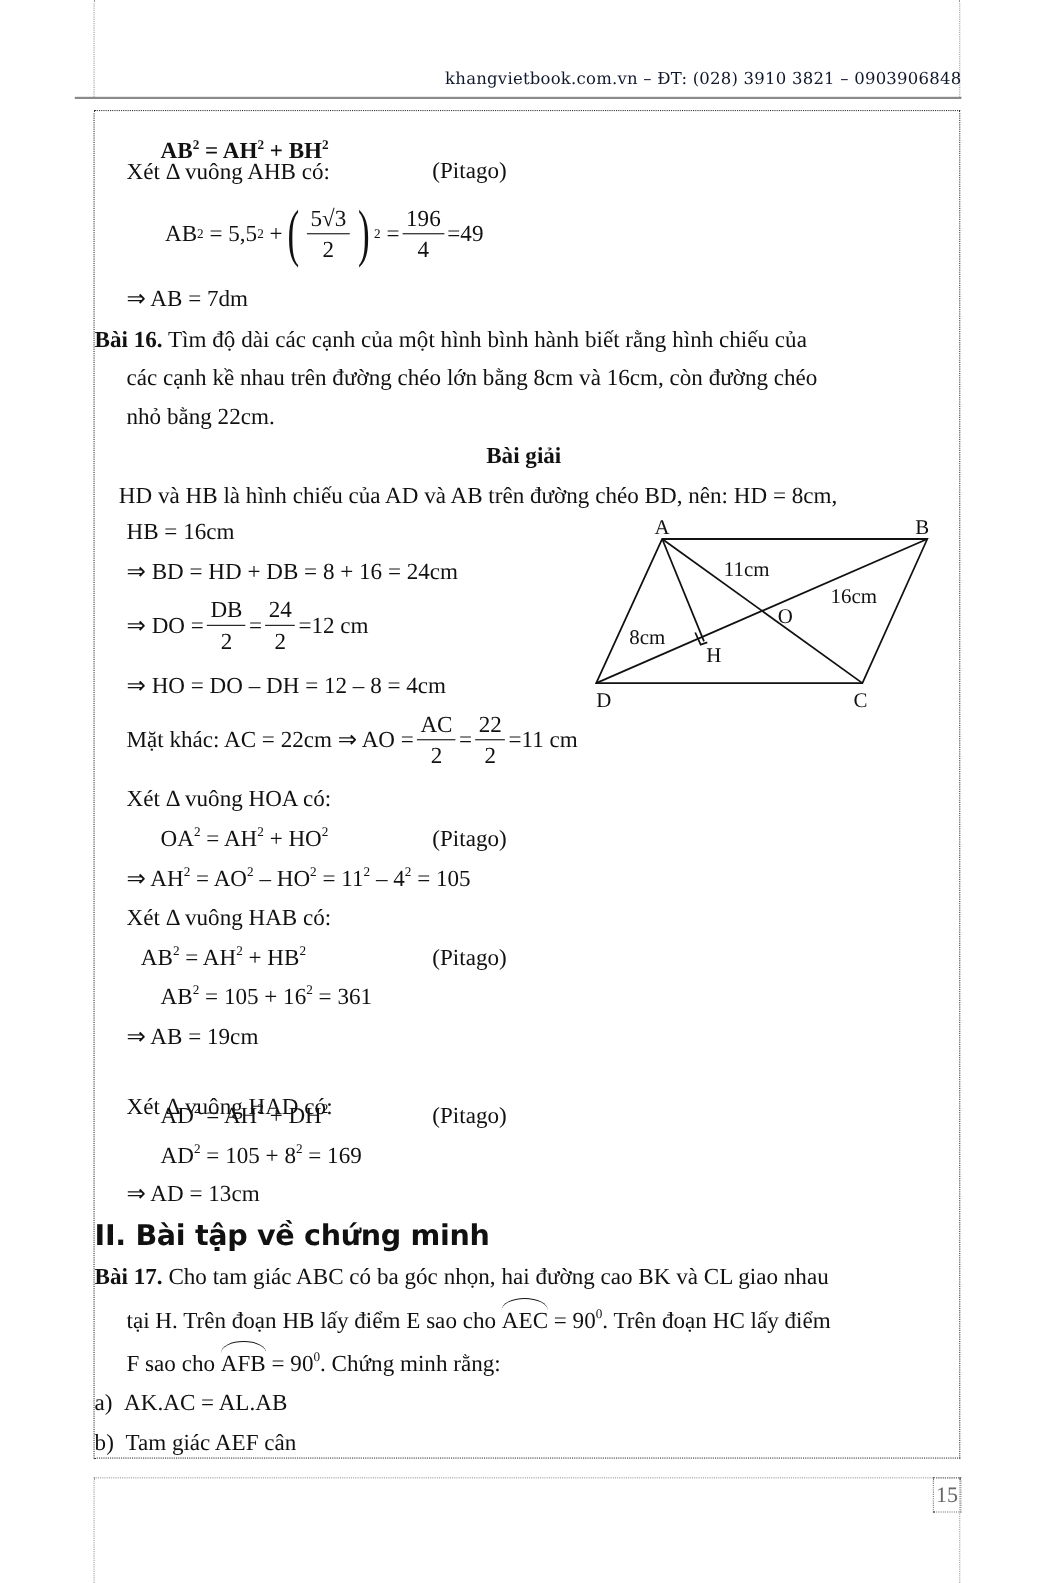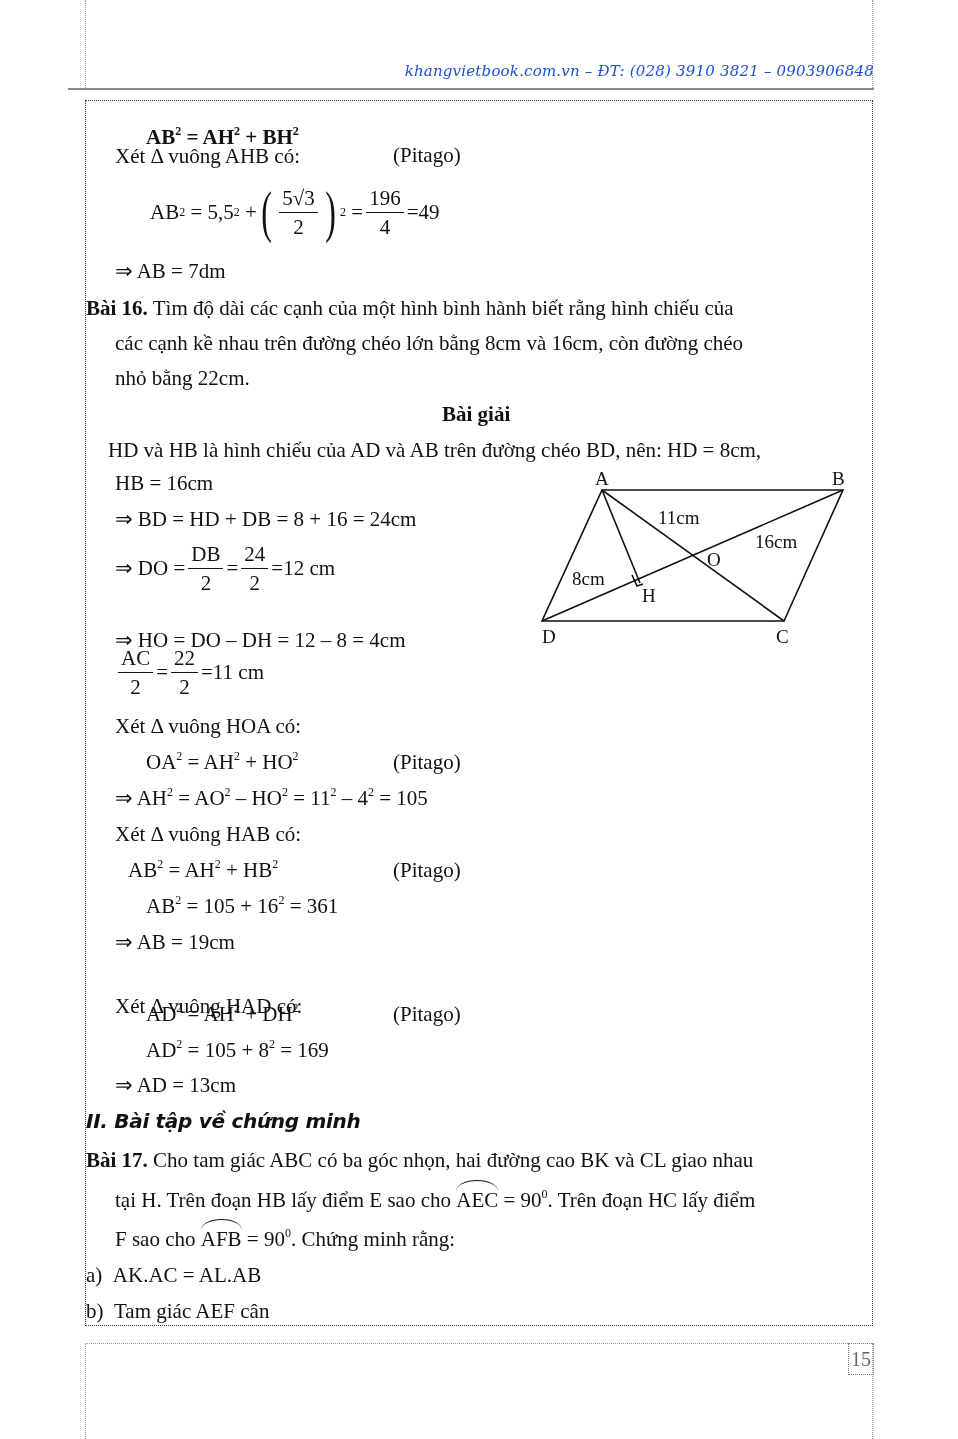--- a/index.html
+++ b/index.html
@@ -2,36 +2,36 @@
 <html><head>
 <meta charset="utf-8">
 <style>
   html, body { margin:0; padding:0; background:#ffffff; }
   body { width:958px; height:1439px; position:relative; overflow:hidden;
          font-family:"Liberation Serif", serif; color:#111; }
   .abs { position:absolute; }
   .guide-v { position:absolute; border-left:1px dotted #9a9a9a; }
   .guide-h { position:absolute; border-top:1px dotted #9a9a9a; }
   .header-text { position:absolute; right:84px; top:62px; font-family:"DejaVu Serif", serif;
-                 font-style:italic; font-size:15px; color:#1d4ed8; letter-spacing:0.2px; white-space:nowrap; }
+                 font-size:15px; color:#0f172a; letter-spacing:0.2px; white-space:nowrap; }
   .header-rule { position:absolute; left:68px; width:806px; top:88px; border-top:2px solid #8a8a8a; }
   .body-frame { position:absolute; left:85px; top:100px; width:788px; height:1226px;
                 border:1px dotted #333; box-sizing:border-box; }
   .line { position:absolute; font-size:21px; line-height:24px; white-space:nowrap; }
   .b { font-weight:bold; }
   sup { font-size:12px; vertical-align:9px; line-height:0; }
   .frac { display:inline-block; vertical-align:middle; text-align:center; margin:0 3px; }
   .frac span { display:block; line-height:28px; }
   .frac .num { border-bottom:1.3px solid #111; padding:0 3px; }
   .eqn { position:absolute; font-size:21px; white-space:nowrap; display:flex; align-items:center; }
   .paren { font-size:58px; font-weight:lighter; line-height:58px; transform:scaleX(0.55); display:inline-block; }
   .arc { position:relative; display:inline-block; }
   .arc::before { content:""; position:absolute; left:0; right:0; top:-8px; height:10px;
                  border-top:1.3px solid #111; border-radius:50% 50% 0 0 / 100% 100% 0 0; }
-  .section-title { position:absolute; font-family:"DejaVu Sans", sans-serif; font-weight:bold; font-size:20px; letter-spacing:-0.3px;font-style:italic; }
+  .section-title { position:absolute; font-family:"DejaVu Sans", sans-serif; font-weight:bold; font-size:26px; letter-spacing:-0.3px; }
   .page-num { position:absolute; left:848px; top:1343px; width:24px; height:30px; border:1px dotted #777;
               font-size:20px; color:#666; text-align:center; line-height:30px; }
   svg text { font-family:"Liberation Serif", serif; font-size:19px; fill:#111; }
 </style>
 </head>
 <body>
 
 <div class="guide-v" style="left:85px;top:0;height:90px;"></div>
 <div class="guide-v" style="left:872px;top:0;height:90px;"></div>
 <div class="guide-v" style="left:85px;top:1343px;height:96px;"></div>
@@ -79,22 +79,23 @@
   <span class="frac">
       <span class="num">DB</span>
       <span>2</span>
     </span>=
   <span class="frac">
       <span class="num">24</span>
       <span>2</span>
     </span>
   <span>=12 cm</span>
 </div>
-<div class="line" style="left:115px;top:628px;text-align:center;">⇒ HO = DO – DH = 12 – 8 = 4cm</div>
+<div class="line" style="left:115px;top:611px;text-align:center;">⇒ HO = DO – DH = 12 – 8 = 4cm</div>
 <div class="eqn" style="left:115px;top:644px;">
+  <span>Mặt khác: AC = 22cm ⇒  AO =</span>
   <span class="frac">
       <span class="num">AC</span>
       <span>2</span>
     </span>=
   <span class="frac">
       <span class="num">22</span>
       <span>2</span>
     </span>
   <span>=11 cm</span>
 </div>

